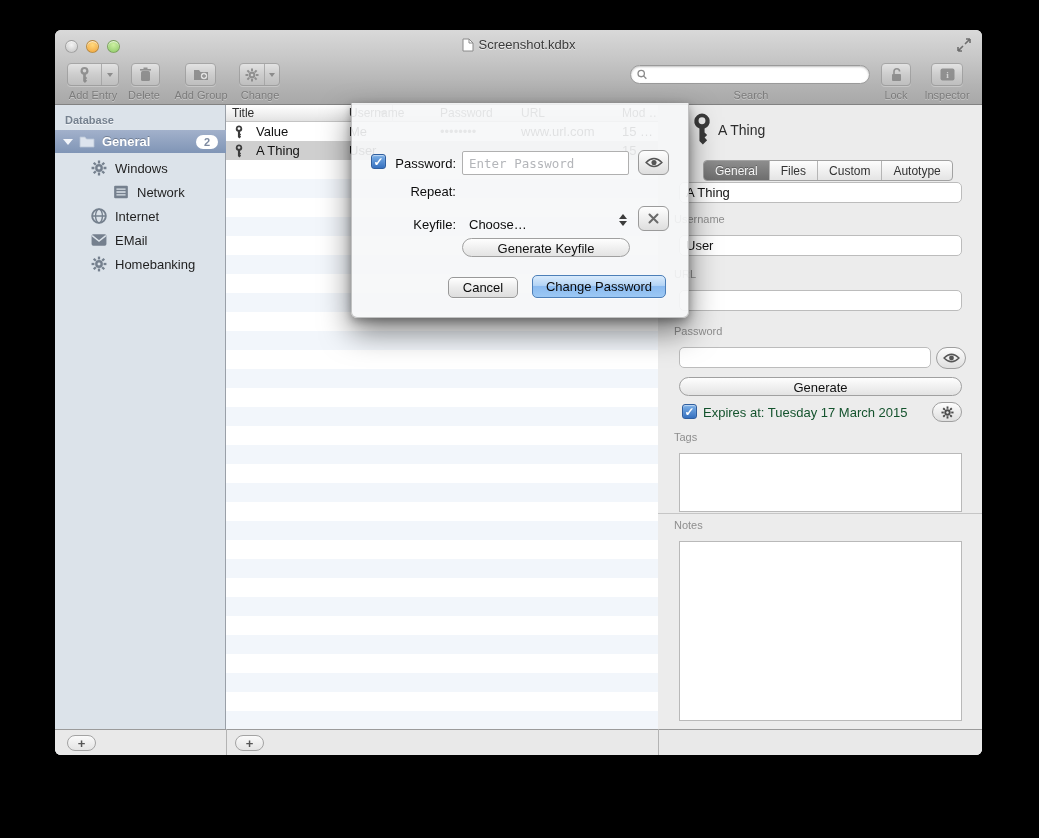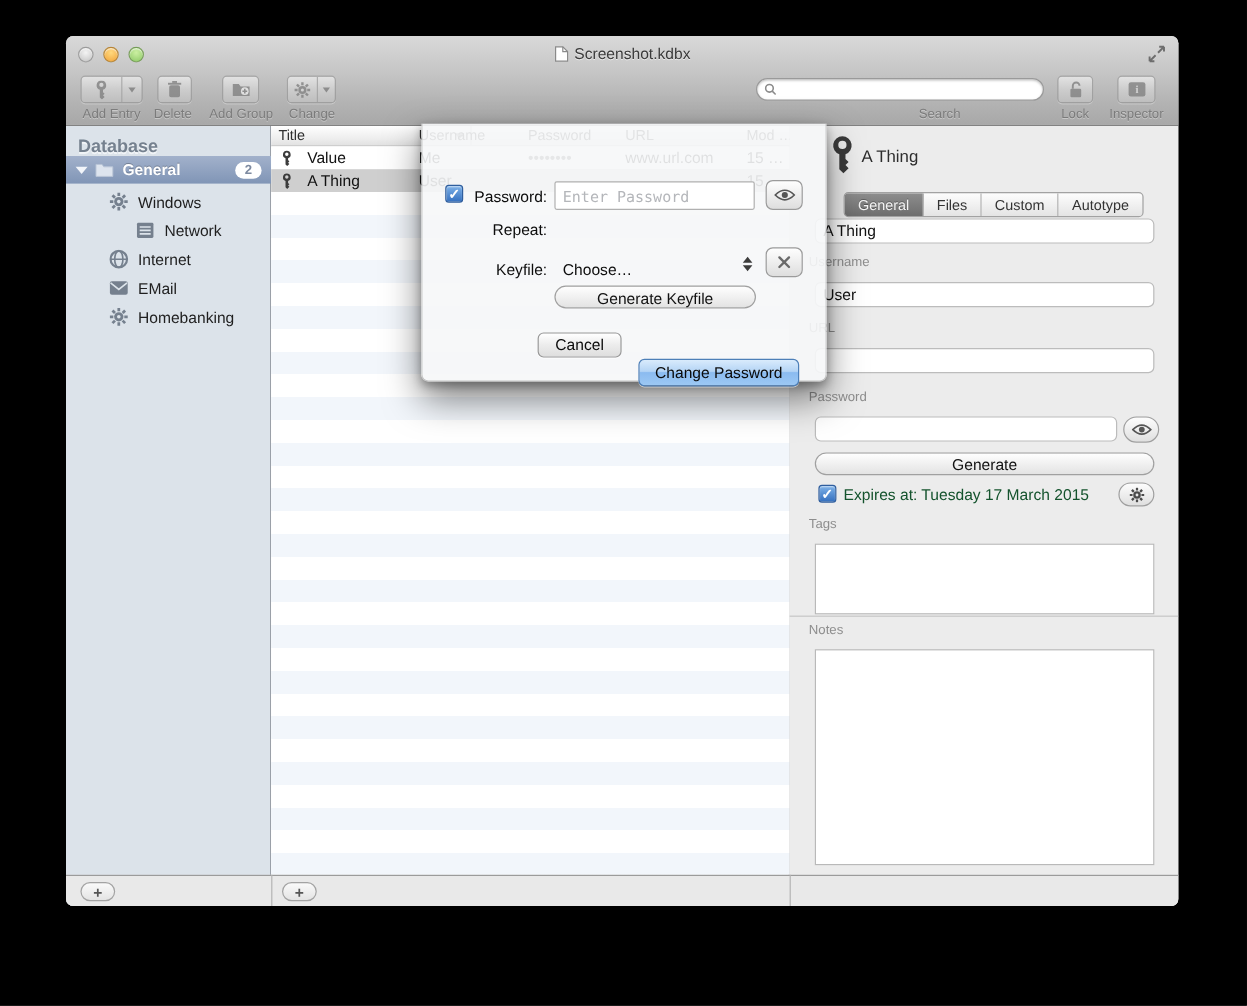--- a/index.html
+++ b/index.html
@@ -32,21 +32,21 @@
   #search-pill { left:575px; top:35px; width:240px; height:19px; border-radius:10px;
                  background:#fff; border:1px solid #9a9a9a; box-shadow:inset 0 1px 2px rgba(0,0,0,.25);
                  display:flex; align-items:center; padding:0 6px; }
   #search-input { border:none; outline:none; background:transparent; width:100%; font-size:12px; }
   #fullscreen { left:901px; top:7px; width:16px; height:16px; opacity:.8; }
   .carat { width:0; height:0; border-left:3.5px solid transparent; border-right:3.5px solid transparent;
            border-top:4px solid #666; display:inline-block; }
 
   
   #sidebar { left:0; top:75px; width:171px; height:650px; background:#dce3ea; border-right:1px solid #9aa0a8; }
-  #sidebar-header { left:10px; top:84px; font-size:15px; font-weight:bold; color:#75818f;
+  #sidebar-header { left:10px; top:84px; font-size:11px; font-weight:bold; color:#75818f;
                     text-shadow:0 1px 0 rgba(255,255,255,.6); }
   #group-row { left:0; top:100px; width:171px; height:23px;
                background:linear-gradient(#a2b1cb,#8095b6); display:flex; align-items:center;
                color:#fff; font-weight:bold; font-size:13px; text-shadow:0 -1px 0 rgba(0,0,0,.25); }
   .disclosure { width:0; height:0; border-left:5px solid transparent; border-right:5px solid transparent;
                 border-top:6px solid #f2f5fa; margin:0 6px 0 8px; }
   .badge { margin-left:auto; margin-right:8px; background:#fff; border-radius:8px; min-width:22px;
            height:14px; font-size:11px; font-weight:bold; color:#7d8aa0; display:flex;
            align-items:center; justify-content:center; text-shadow:none; }
   .side-item { left:0; width:171px; height:24px; display:flex; align-items:center;
@@ -111,21 +111,21 @@
            border-radius:6px; background:linear-gradient(#fefefe,#dedede);
            display:flex; align-items:center; justify-content:center; }
   .pillbtn { position:absolute; border:1px solid #a0a0a0; border-radius:10px;
              background:linear-gradient(#fefefe,#e3e3e3); font-size:13px; color:#111;
              display:flex; align-items:flex-end; justify-content:center; }
   .pushbtn { position:absolute; border:1px solid #999; border-radius:5px; font-size:13px; color:#0a0a0a;
              background:linear-gradient(#fff,#ececec 50%,#dedede);
              display:flex; align-items:center; justify-content:center;
              box-shadow:0 1px 0 rgba(255,255,255,.6); }
   .pushbtn.default { background:linear-gradient(#d9ebfc,#b4d4f5 45%,#8bbbf0 50%,#9cc8f4);
-                     border-color:#4d7fb8;margin-top:24px; }
+                     border-color:#4d7fb8; }
   .stepper { position:absolute; display:flex; flex-direction:column; gap:2px; }
   .stepper .up { width:0;height:0;border-left:4px solid transparent;border-right:4px solid transparent;
                  border-bottom:5px solid #3c3c3c; }
   .stepper .dn { width:0;height:0;border-left:4px solid transparent;border-right:4px solid transparent;
                  border-top:5px solid #3c3c3c; }
   svg { display:block; }
 </style>
 </head>
 <body>
 
@@ -197,21 +197,21 @@
     <span class="tlabel abs" style="left:116px;width:60px;">Add Group</span>
     <span class="tlabel abs" style="left:174px;width:62px;">Change</span>
 
     <div id="search-pill" class="abs">
       <svg width="11" height="11" viewBox="0 0 11 11" style="margin-right:4px;">
             <circle cx="4.5" cy="4.5" r="3.4" fill="none" stroke="#8b8b8b" stroke-width="1.4"></circle>
             <line x1="7" y1="7" x2="10" y2="10" stroke="#8b8b8b" stroke-width="1.4"></line>
           </svg>
       <input id="search-input" style="">
     </div>
-    <span class="tlabel abs" style="left:608px;width:240px;">Search</span>
+    <span class="tlabel abs" style="left:576px;width:240px;">Search</span>
 
     <div class="tbtn abs" style="left:826px;top:33px;width:30px;">
       <svg width="13" height="15" viewBox="0 0 13 15">
             <rect x="2" y="7" width="9" height="7" rx="1" fill="#6d6d6d"></rect>
             <path d="M4 7V4.5a2.8 2.8 0 0 1 5.6 0" fill="none" stroke="#6d6d6d" stroke-width="1.6"></path>
           </svg>
     </div>
     <span class="tlabel abs" style="left:810px;width:62px;">Lock</span>
     <div class="tbtn abs" style="left:876px;top:33px;width:32px;">
       <svg width="15" height="13" viewBox="0 0 15 13">

